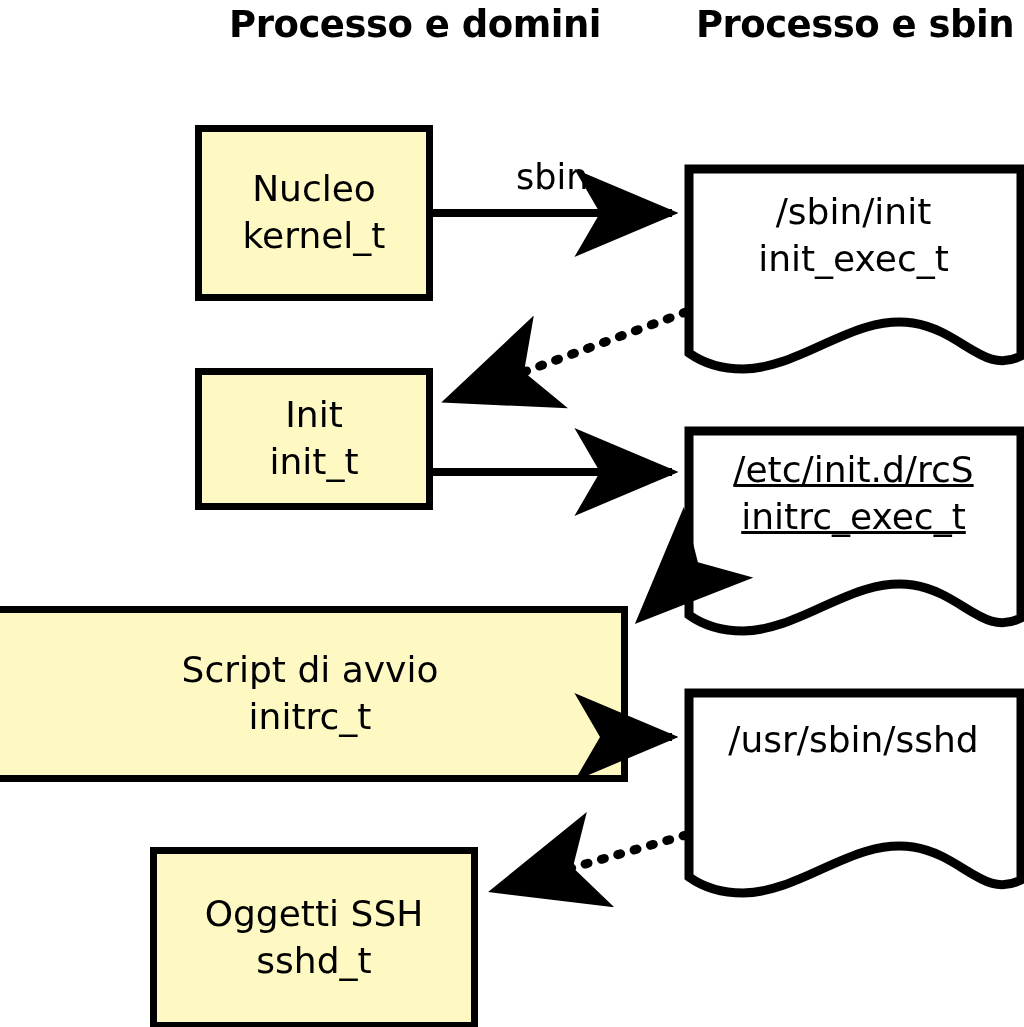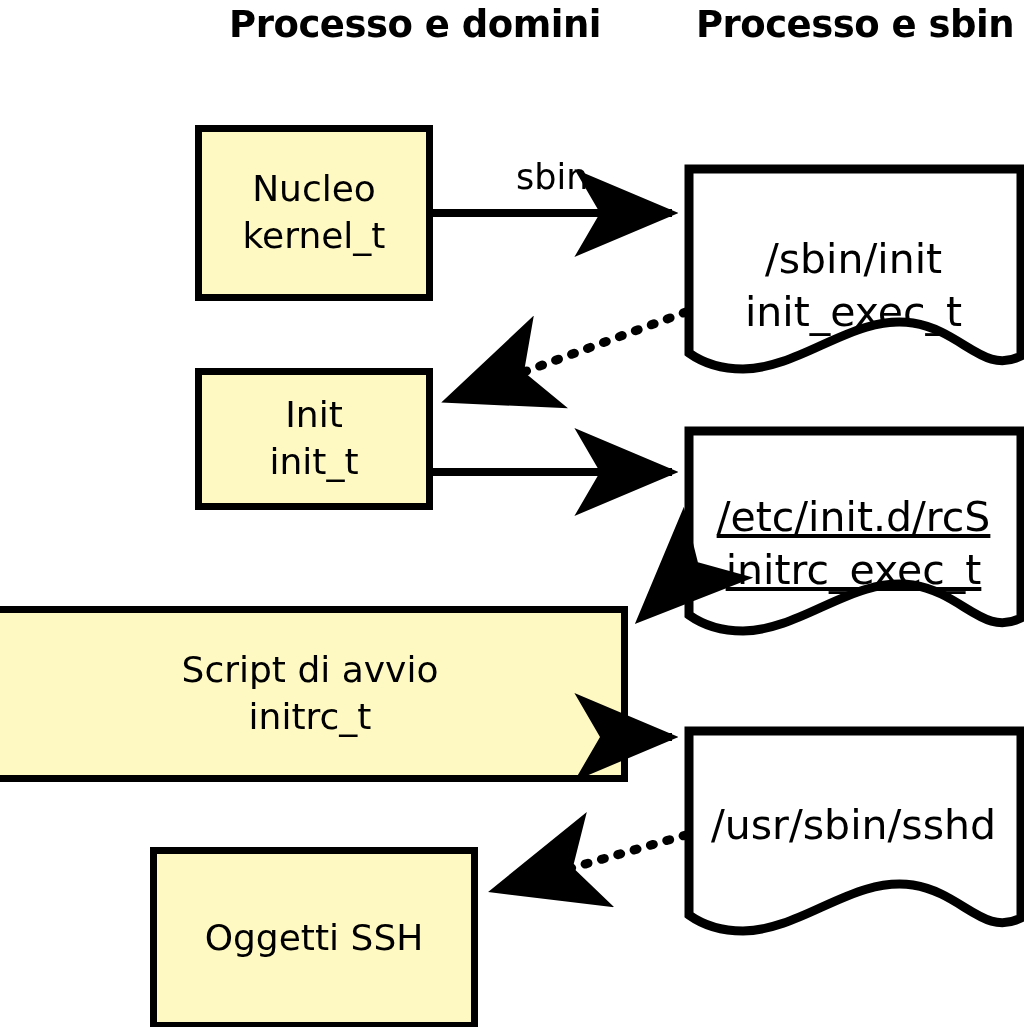--- a/index.html
+++ b/index.html
@@ -46,24 +46,23 @@
 
   .doc-shape {
     position: absolute;
   }
   .doc-shape svg { display: block; overflow: visible; }
   .doc-label {
     position: absolute;
     left: 0; right: 0;
     text-align: center;
     color: #000000;
-    font-size: 41px;
+    font-size: 36px;
     line-height: 1.3;
     pointer-events: none;
-    margin-top: 44px;
   }
   .doc-label .l1, .doc-label .l2 { display: block; white-space: nowrap; }
 
   .edge-layer {
     position: absolute;
     left: 0; top: 0;
     width: 1024px; height: 1027px;
     pointer-events: none;
   }
   .edge-label {
@@ -100,21 +99,21 @@
   <div class="doc-shape" style="left:683px; top:425px; width:341px; height:212px;">
     <svg width="341" height="212" viewBox="0 0 341 212" aria-hidden="true">
       <path d="M 6 6 L 338 6 L 338 193 C 300 212 280 168 230 160 C 170 151 120 205 60 206 C 36 206 20 200 6 190 Z" fill="#ffffff" stroke="#000000" stroke-width="9" stroke-linejoin="miter" stroke-linecap="butt"></path>
     </svg>
     <div class="doc-label" style="top:22px;text-decoration:underline;">
       <span class="l1">/etc/init.d/rcS</span>
       <span class="l2">initrc_exec_t</span>
     </div>
   </div>
 
-  <div class="doc-shape" style="left:683px; top:725px; width:341px; height:212px;">
+  <div class="doc-shape" style="left:683px; top:687px; width:341px; height:212px;">
     <svg width="341" height="212" viewBox="0 0 341 212" aria-hidden="true">
       <path d="M 6 6 L 338 6 L 338 193 C 300 212 280 168 230 160 C 170 151 120 205 60 206 C 36 206 20 200 6 190 Z" fill="#ffffff" stroke="#000000" stroke-width="9" stroke-linejoin="miter" stroke-linecap="butt"></path>
     </svg>
     <div class="doc-label" style="top:30px;">
       <span class="l1">/usr/sbin/sshd</span>
     </div>
   </div>
 
   <div class="proc-box" style="left:195px; top:125px; width:238px; height:176px;">
     <span class="l1">Nucleo</span>
@@ -126,20 +125,21 @@
     <span class="l2">init_t</span>
   </div>
 
   <div class="proc-box" style="left:-8px; top:606px; width:636px; height:176px;">
     <span class="l1">Script di avvio</span>
     <span class="l2">initrc_t</span>
   </div>
 
   <div class="proc-box" style="left:150px; top:847px; width:328px; height:182px;">
     <span class="l1">Oggetti SSH</span>
+    <span class="l2">sshd_t</span>
   </div>
 
   <svg class="edge-layer" viewBox="0 0 1024 1027" aria-hidden="true">
     <defs>
       <marker id="arrowSolid" markerWidth="13" markerHeight="11" refX="12.2" refY="5.5" orient="auto" markerUnits="strokeWidth">
         <path d="M 0 0 L 13 5.5 L 0 11 L 3.2 5.5 Z" fill="#000000"></path>
       </marker>
       <marker id="arrowDotted" markerWidth="13" markerHeight="11" refX="12.2" refY="5.5" orient="auto" markerUnits="strokeWidth">
         <path d="M 0 0 L 13 5.5 L 0 11 L 3.2 5.5 Z" fill="#000000"></path>
       </marker>

